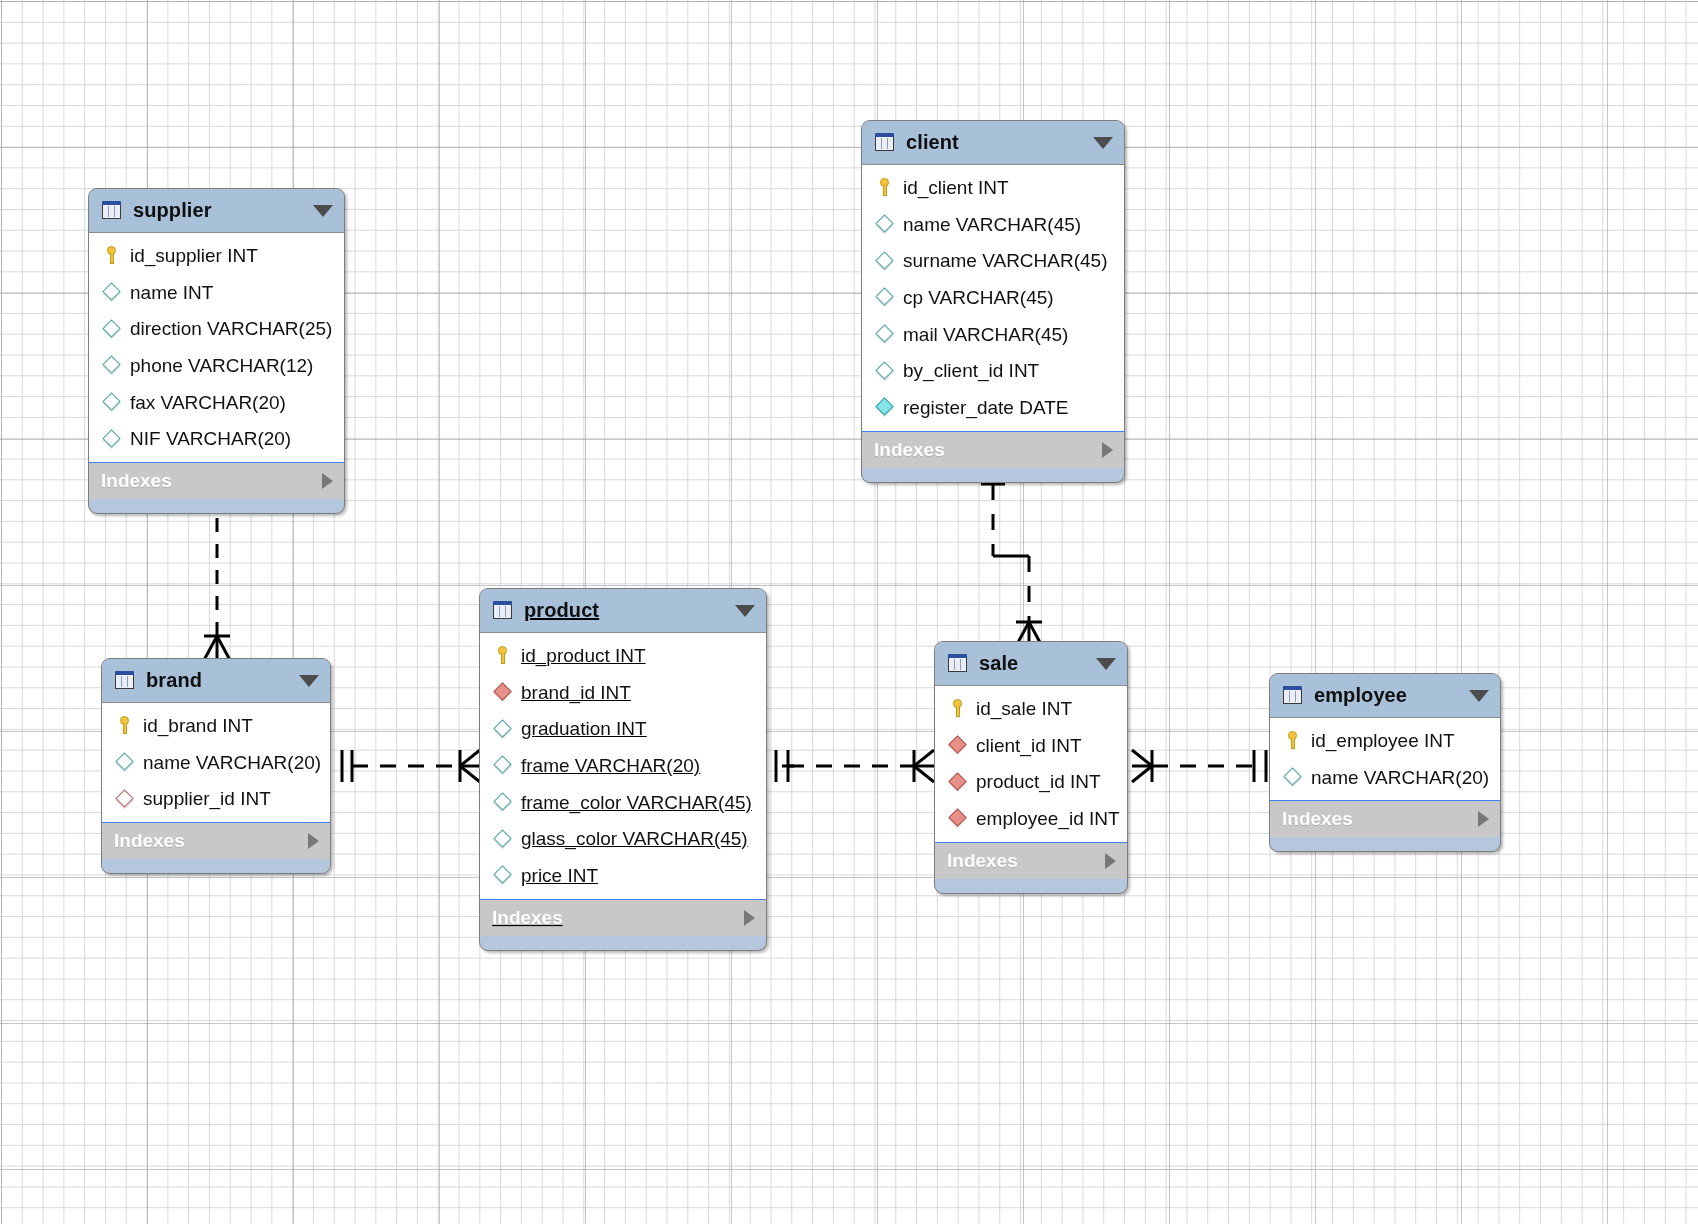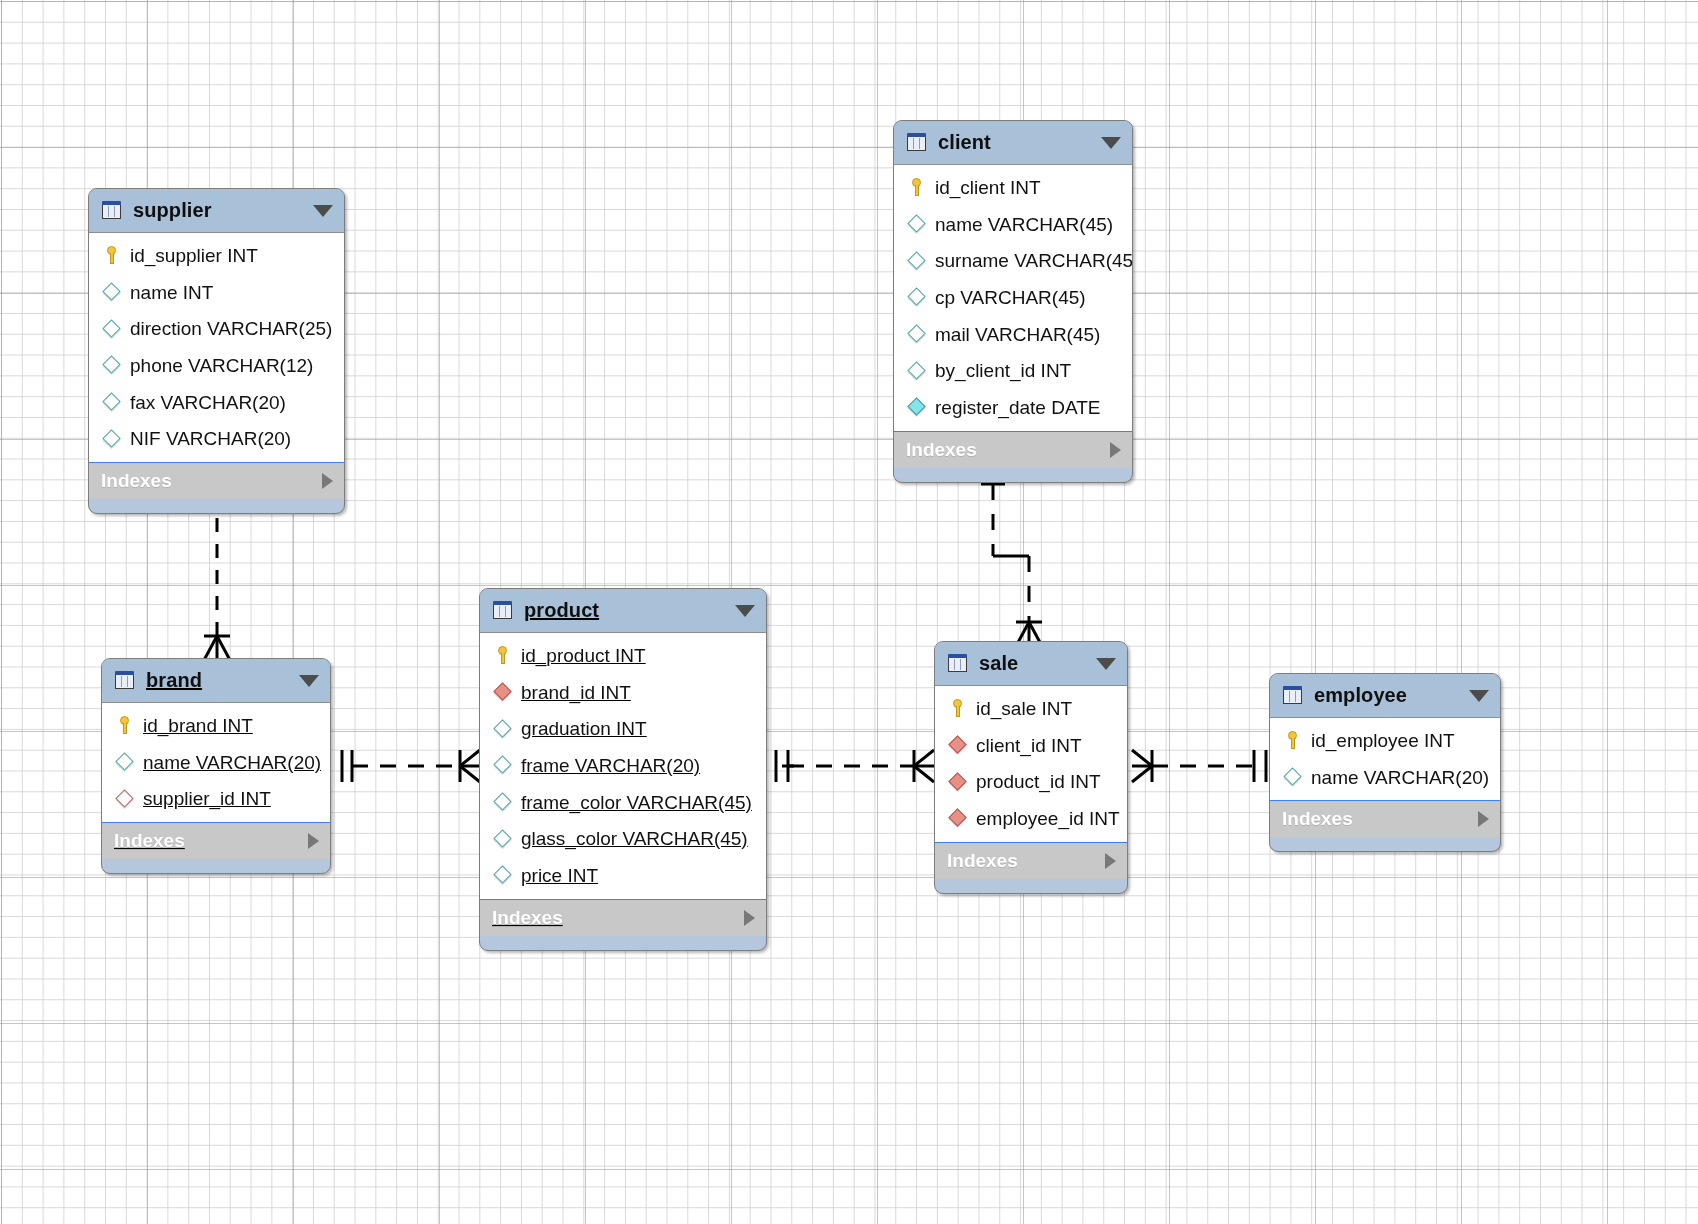--- a/index.html
+++ b/index.html
@@ -324,21 +324,21 @@
           <div class="col">
             <span class="mk mk-dia"></span>
             <span class="col-label">NIF VARCHAR(20)</span>
           </div>
         </div>
         <div class="tbl-idx">
           <span class="tbl-idx-label">Indexes</span>
           <span class="tbl-idx-caret"></span>
         </div>
       </div>
-      <div class="tbl" style="left: 861px; top: 120px; width: 240px; margin-left: 32px;">
+      <div class="tbl" style="left: 861px; top: 120px; width: 264px;">
         <div class="tbl-head">
           <span class="tbl-icon">
             <span class="ic-top"></span>
             <span class="ic-body"></span>
           </span>
           <span class="tbl-title">client</span>
           <span class="tbl-caret"></span>
         </div>
         <div class="tbl-body">
           <div class="col">
@@ -368,21 +368,21 @@
           <div class="col">
             <span class="mk mk-dia mk-dia-filled"></span>
             <span class="col-label">register_date DATE</span>
           </div>
         </div>
         <div class="tbl-idx">
           <span class="tbl-idx-label">Indexes</span>
           <span class="tbl-idx-caret"></span>
         </div>
       </div>
-      <div class="tbl" style="left: 101px; top: 658px; width: 230px; text-decoration: underline;">
+      <div class="tbl" style="left: 101px; top: 658px; width: 230px;">
         <div class="tbl-head">
           <span class="tbl-icon">
             <span class="ic-top"></span>
             <span class="ic-body"></span>
           </span>
           <span class="tbl-title">brand</span>
           <span class="tbl-caret"></span>
         </div>
         <div class="tbl-body">
           <div class="col">

